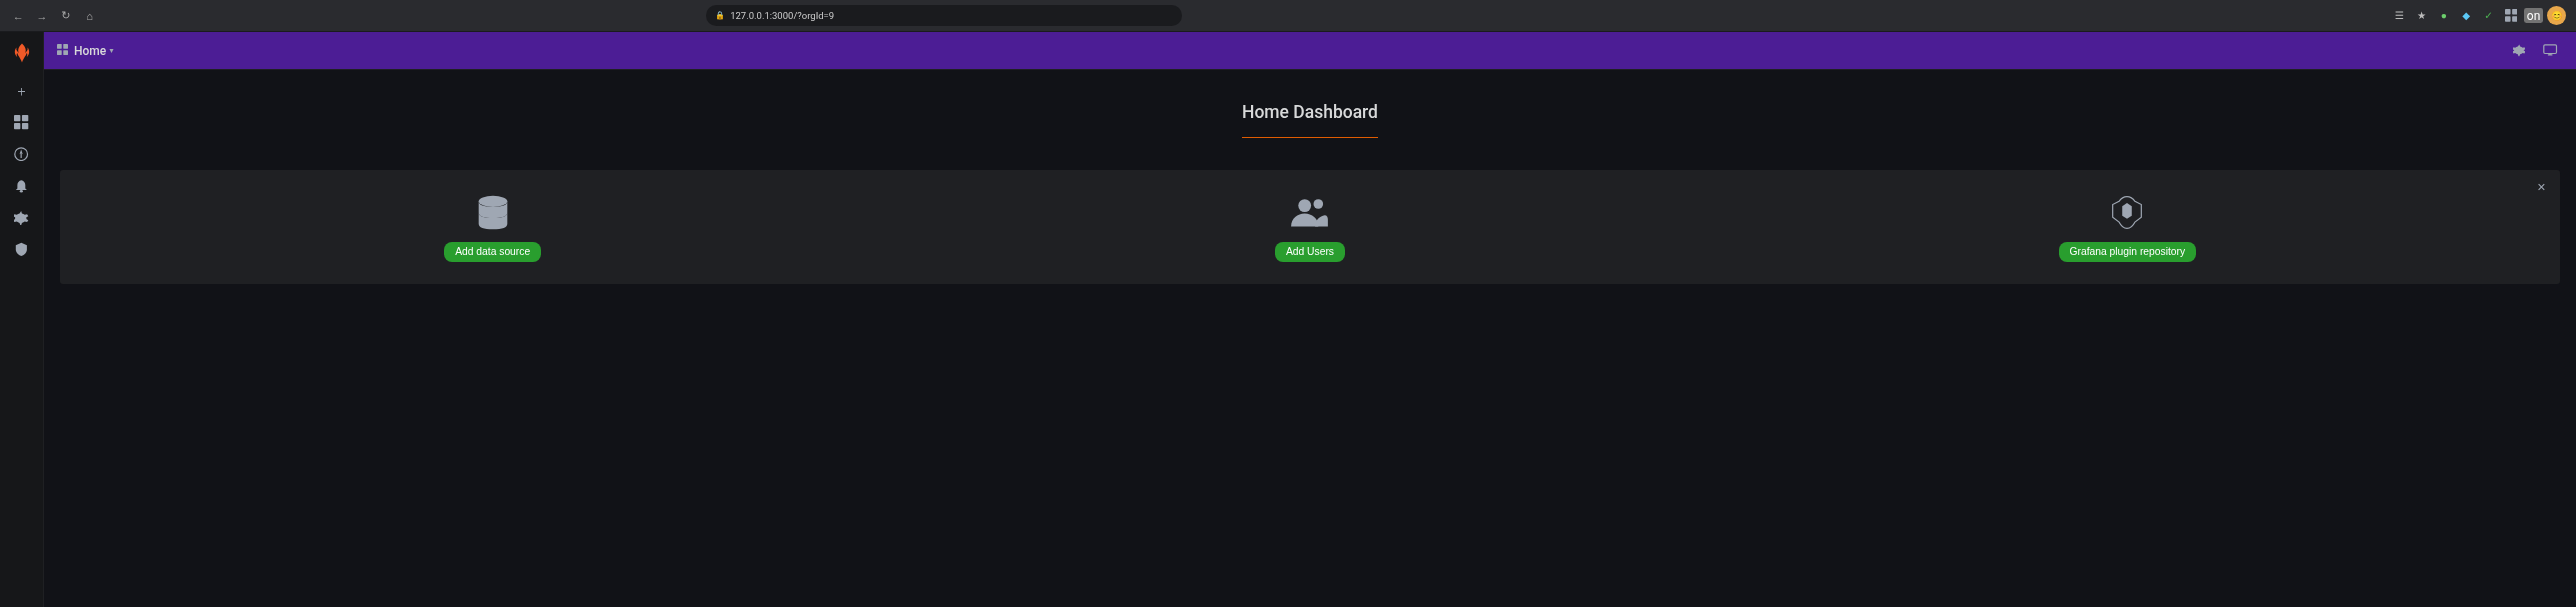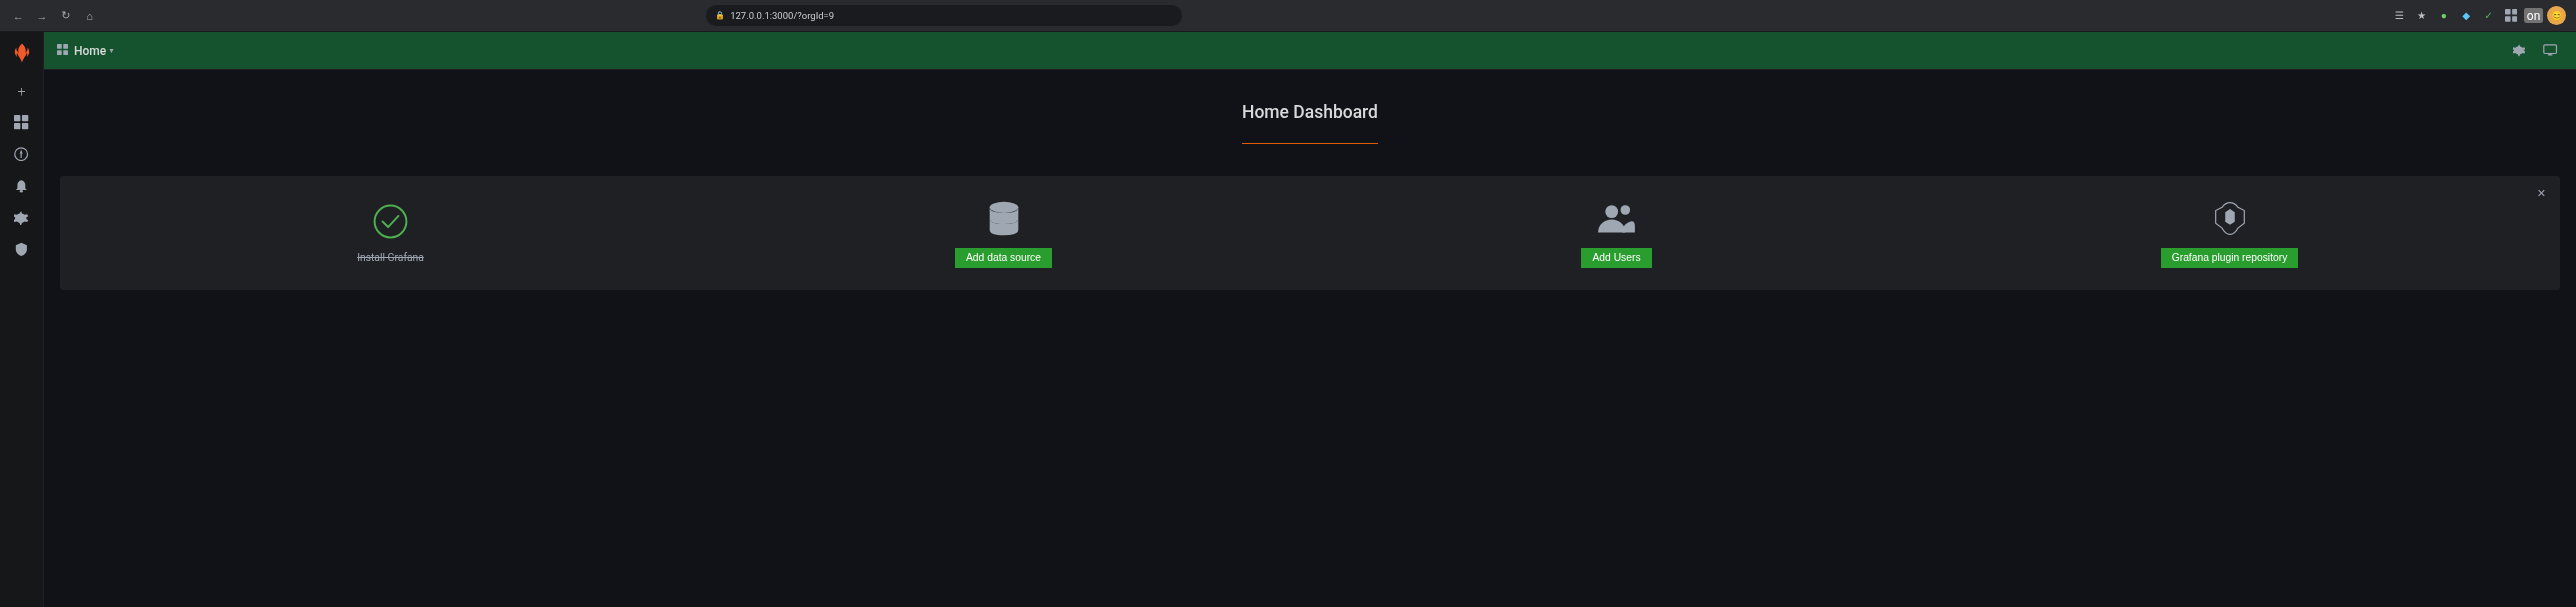--- a/index.html
+++ b/index.html
@@ -136,21 +136,21 @@
       border-radius: 3.2px;
       cursor: pointer;
       color: #9fa7b3;
       font-size: 12.7px;
       transition: background 0.15s;
     }
 
     
     .top-bar {
       height: 38px;
-      background: #14532d;
+      background: #4c1d95;
       border-bottom: 0.8px solid #1f2023;
       display: flex;
       align-items: center;
       padding: 0 12.7px;
       gap: 6.3px;
       position: relative;
     }
 
     .top-bar-grid-icon {
       color: #9fa7b3;
@@ -210,21 +210,21 @@
     .page-title-section {
       text-align: center;
       margin-bottom: 32px;
     }
 
     .page-title {
       font-size: 17.5px;
       font-weight: 500;
       color: #d8d9da;
       border-bottom: 1.6px solid #e05c02;
-      padding-bottom: 21px;
+      padding-bottom: 15px;
       display: inline-block;
     }
 
     
     .getting-started-panel {
       width: 100%;
       background: #1f2023;
       border-radius: 3.2px;
       padding: 22px 32px;
       position: relative;
@@ -263,21 +263,21 @@
       height: 40px;
       display: flex;
       align-items: center;
       justify-content: center;
     }
 
     .step-icon.completed { color: #4caf50; }
 
     .step-btn {
       padding: 4.8px 11px;
-      border-radius: 0;
+      border-radius: 8px;
       border: none;
       background: #299e2e;
       color: #fff;
       font-size: 10.3px;
       cursor: pointer;
       font-weight: 500;
       white-space: nowrap;
     }
 
     .step-label-completed {
@@ -405,29 +405,20 @@
 
     <div class="page-content">
 
       <div class="page-title-section">
         <h1 class="page-title">Home Dashboard</h1>
       </div>
 
       <div class="getting-started-panel">
         <button class="panel-close-btn">×</button>
 
-        <div class="step-item">
-          <div class="step-icon completed">
-            <svg width="35" height="35" viewBox="0 0 44 44" fill="none">
-              <circle cx="22" cy="22" r="20" stroke="#4caf50" stroke-width="2.5" fill="none"></circle>
-              <polyline points="12,22 19,29 32,15" stroke="#4caf50" stroke-width="2.5" stroke-linecap="round" stroke-linejoin="round" fill="none"></polyline>
-            </svg>
-          </div>
-          <span class="step-label-completed">Install Grafana</span>
-        </div>
 
         <div class="step-item">
           <div class="step-icon">
             <svg width="32" height="35" viewBox="0 0 40 44" fill="#9fa7b3">
               <ellipse cx="20" cy="8" rx="18" ry="7"></ellipse>
               <path d="M2 8 L2 22 Q2 29 20 29 Q38 29 38 22 L38 8 Q38 15 20 15 Q2 15 2 8Z"></path>
               <path d="M2 22 L2 36 Q2 43 20 43 Q38 43 38 36 L38 22 Q38 29 20 29 Q2 29 2 22Z"></path>
             </svg>
           </div>
           <button class="step-btn">Add data source</button>

